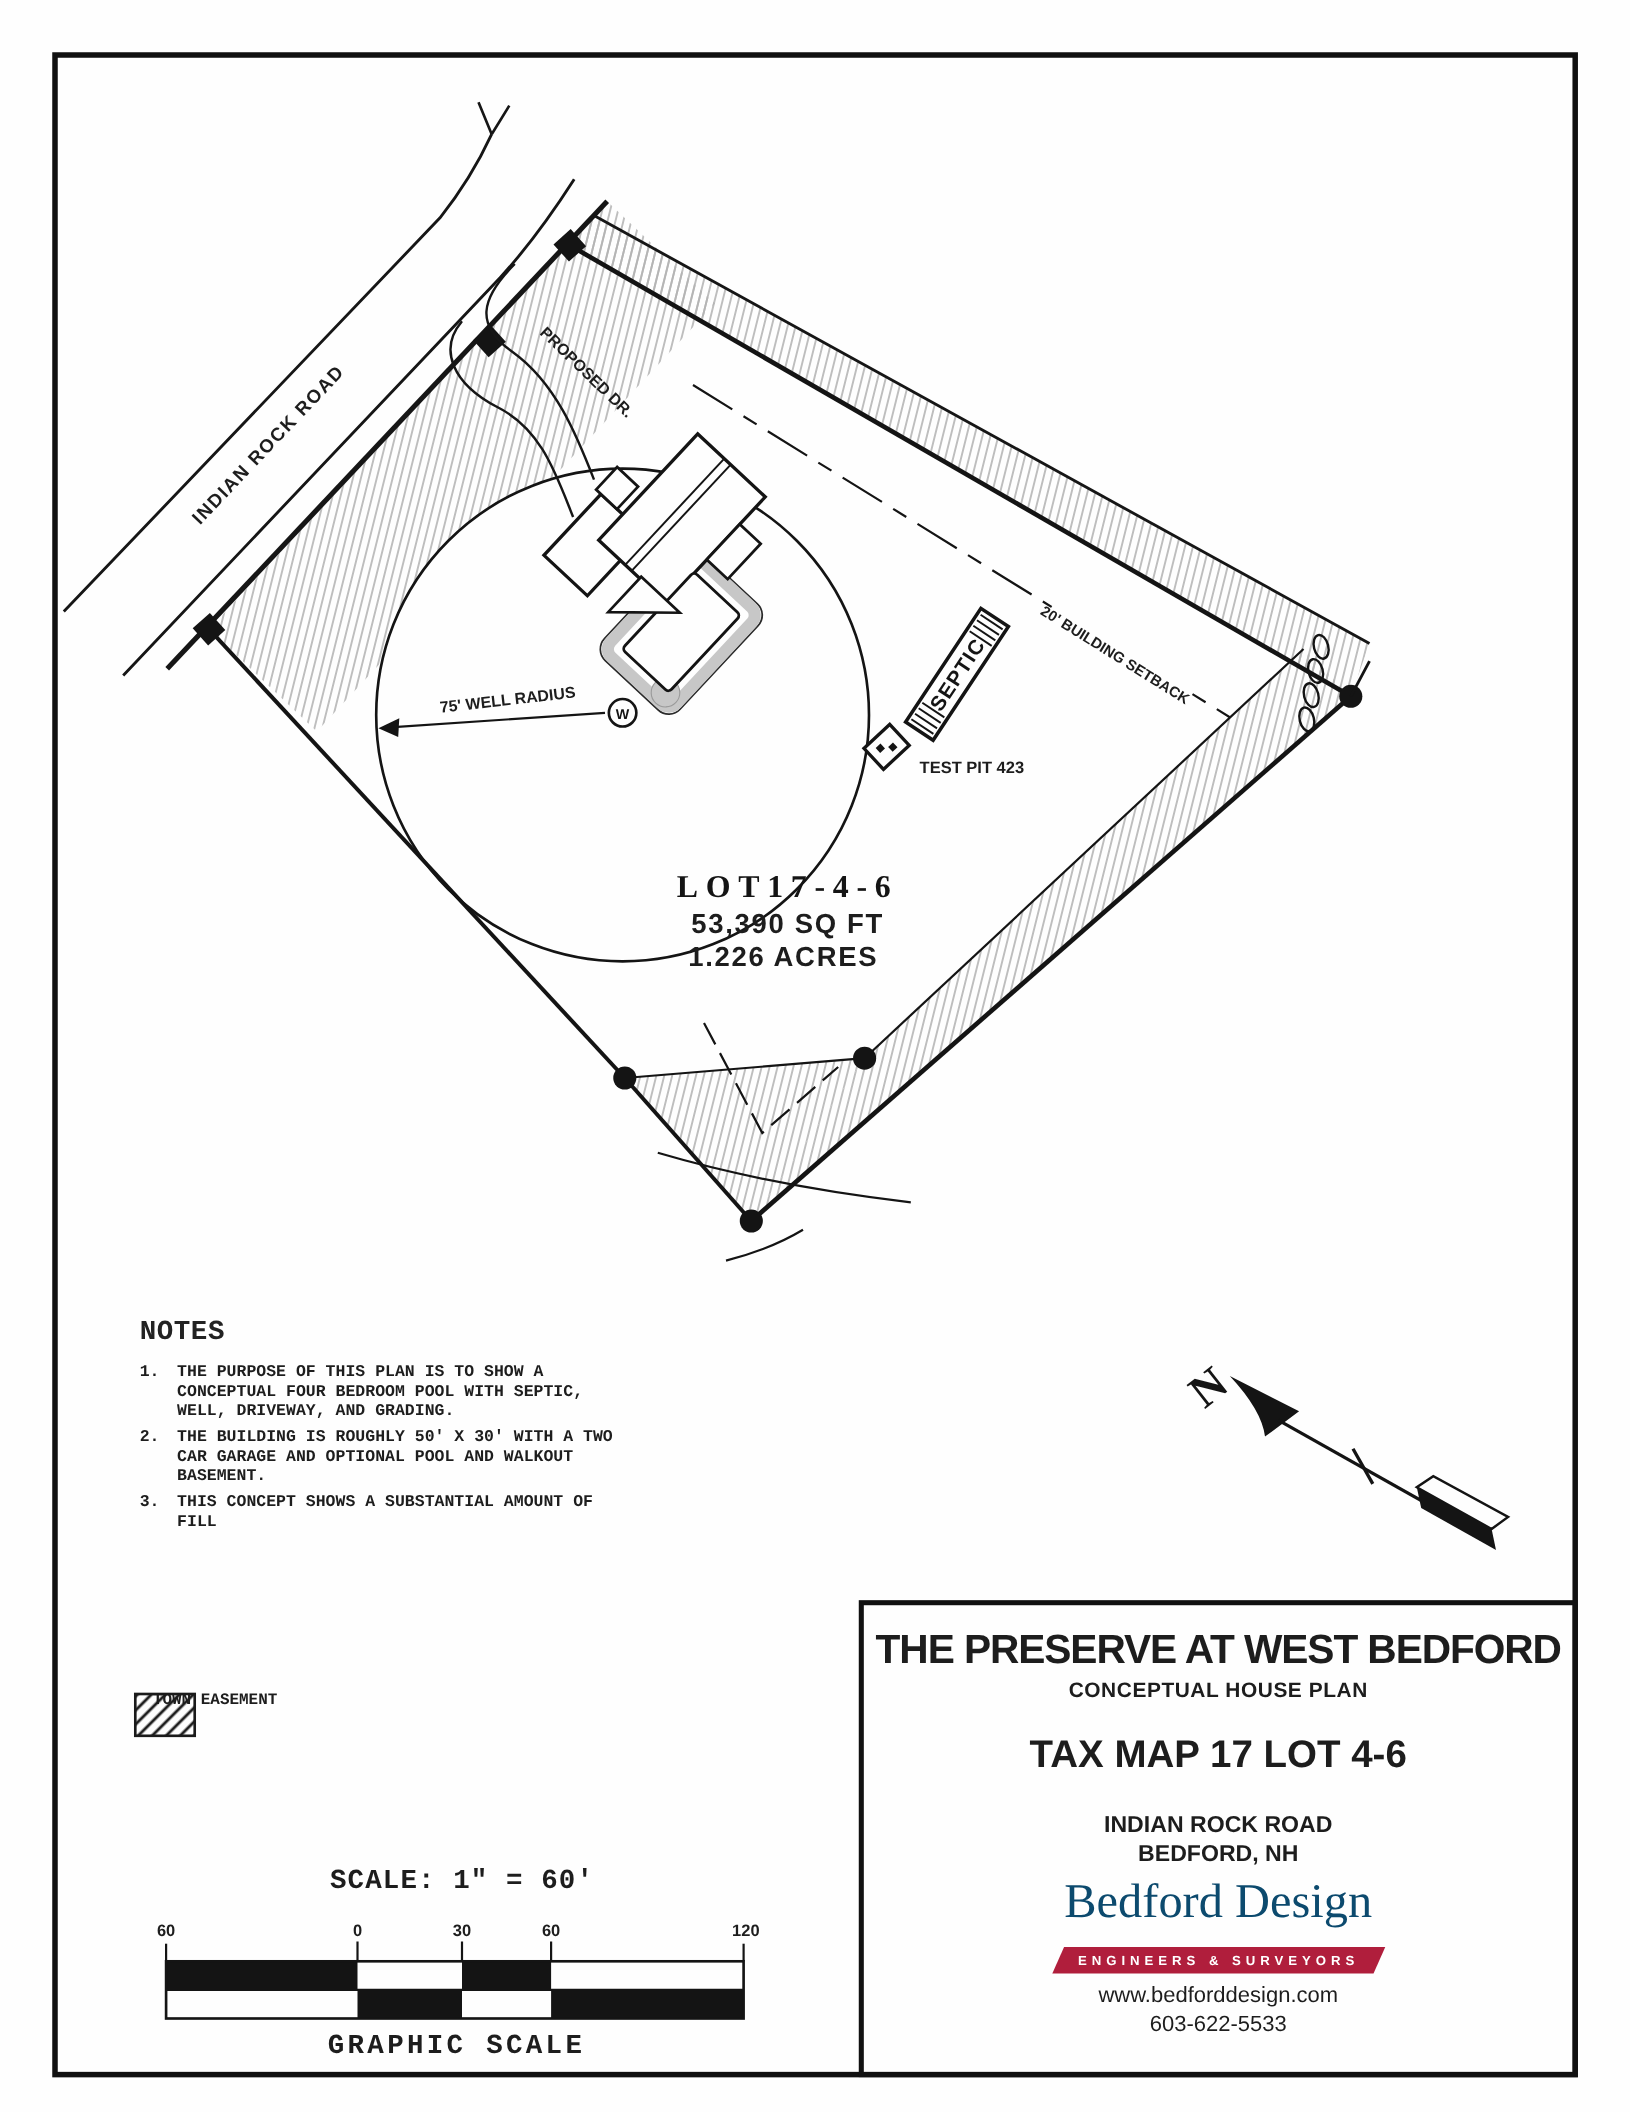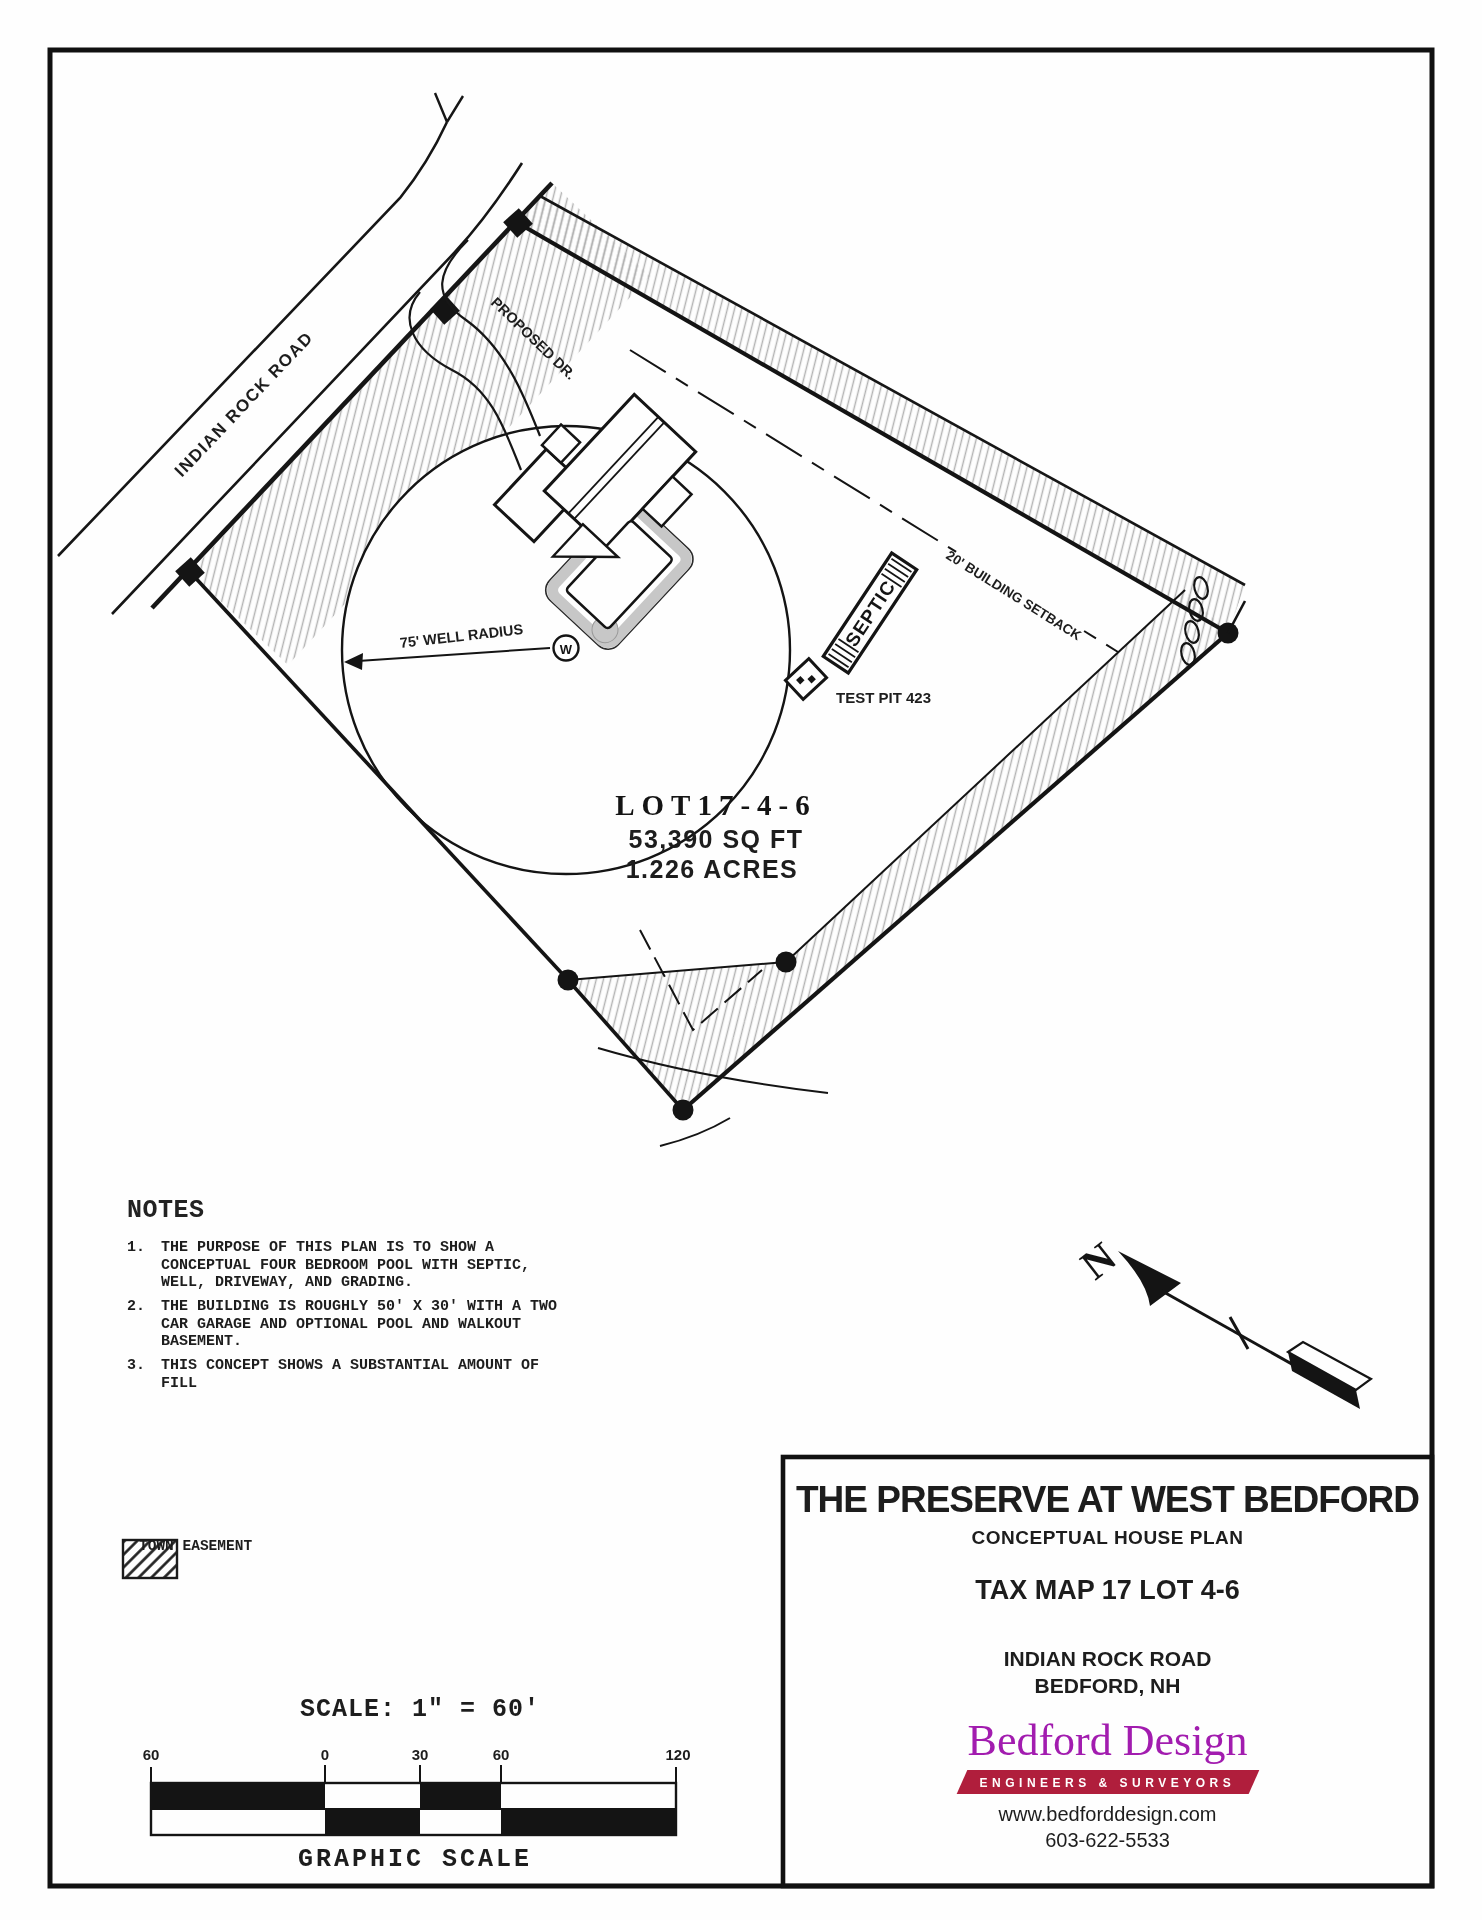--- a/index.html
+++ b/index.html
@@ -16,24 +16,24 @@
   .legend-row{display:flex;align-items:center;}
   .legend-label{font-size:14.5px;font-weight:bold;margin-left:18px;}
   
   .scale-label{font-size:25px;font-weight:bold;text-align:center;letter-spacing:1px;}
   .graphic-scale{font-size:25px;font-weight:bold;text-align:center;letter-spacing:3px;}
   
   .tb{position:absolute;left:783px;top:1457px;width:649px;height:429px;}
   .tb > div{position:absolute;width:100%;text-align:center;}
   .tb-project{top:22px;font-size:37px;font-weight:bold;letter-spacing:-1px;}
   .tb-subtitle{top:70px;font-size:19px;font-weight:bold;letter-spacing:.5px;}
-  .tb-tax{top:118px;font-size:27px;font-weight:bold;}
+  .tb-tax{top:118px;font-size:35px;font-weight:bold;}
   .tb-street{top:190px;font-size:21px;font-weight:bold;}
   .tb-city{top:217px;font-size:21px;font-weight:bold;}
-  .tb-logo{top:258px;font-family:"Liberation Serif",serif;font-size:44px;color:#a21caf;}
+  .tb-logo{top:246px;font-family:"Liberation Serif",serif;font-size:44px;color:#0c4a6e;}
   .tb-banner-wrap{top:313px;}
   .tb-banner{display:inline-block;transform:skewX(-24deg);background:#b01e3c;padding:3px 18px;}
   .tb-banner span{display:inline-block;transform:skewX(24deg);color:#fff;font-size:12px;
                   font-weight:bold;letter-spacing:4.5px;}
   .tb-web{top:346px;font-size:20px;font-weight:normal;}
   .tb-phone{top:372px;font-size:20px;font-weight:normal;}
 </style>
 </head>
 <body>
 

